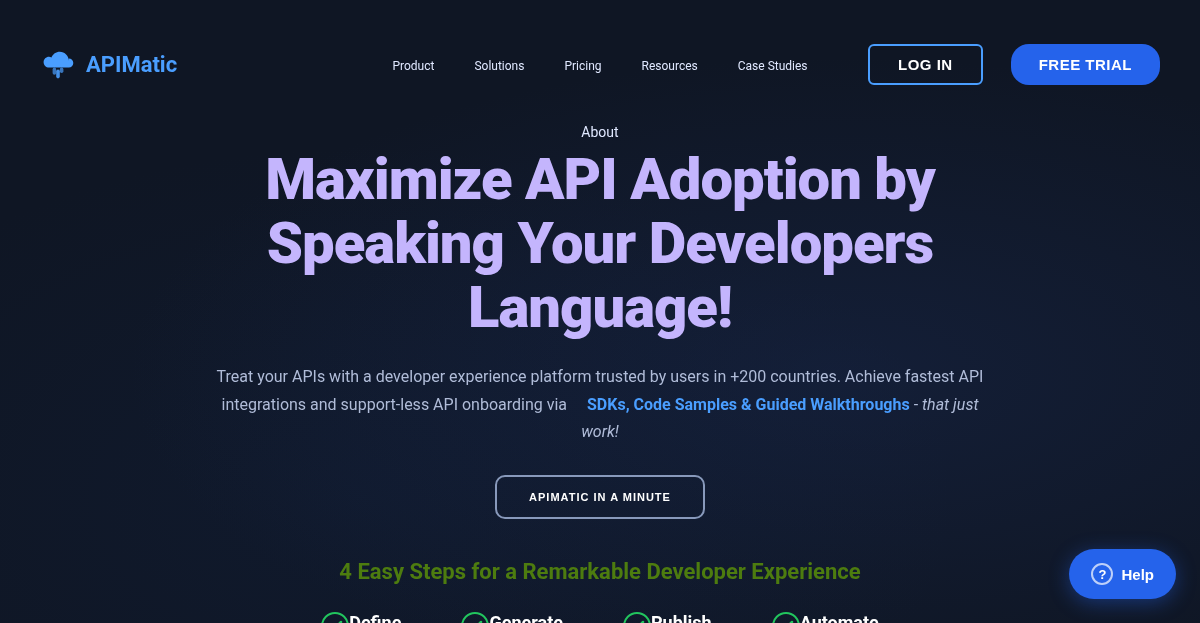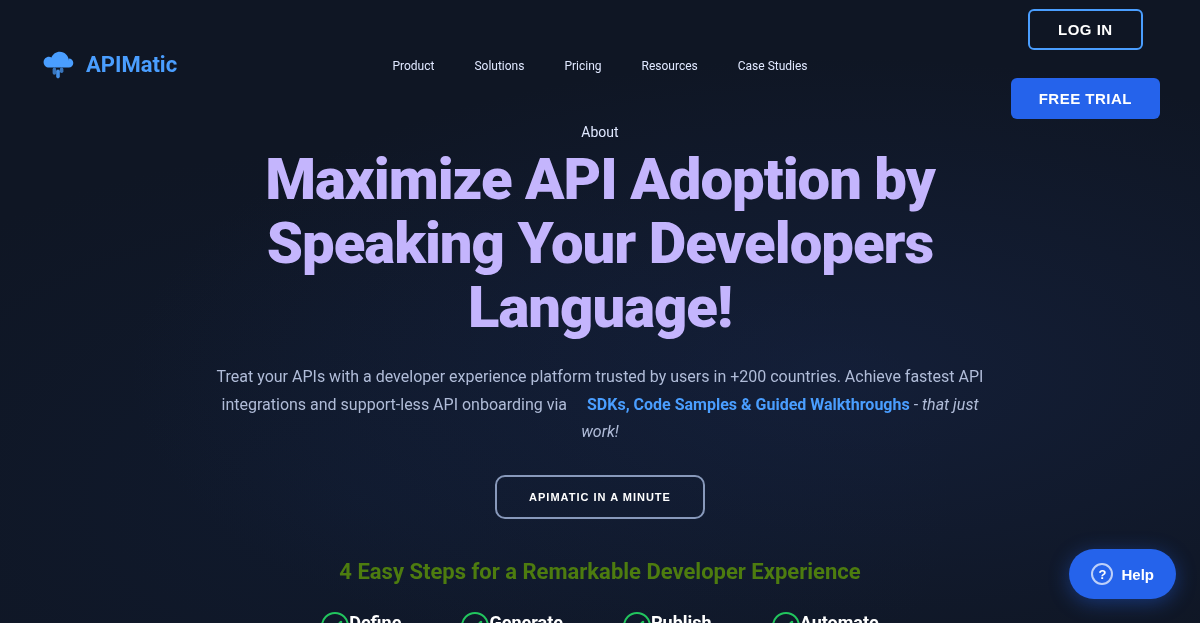--- a/index.html
+++ b/index.html
@@ -75,43 +75,41 @@
     .nav-links li a {
       color: #e0e8ff;
       text-decoration: none;
       font-size: 12px;
       font-weight: 400;
       cursor: pointer;
     }
 
     .nav-actions {
       display: flex;
-      align-items: center;
       gap: 28px;
-      flex-direction: column;
     }
 
     .btn-login {
       background: transparent;
       border: 2px solid #4a9eff;
       color: #ffffff;
       padding: 10px 28px;
       border-radius: 6px;
       font-size: 15px;
       font-weight: 600;
       cursor: pointer;
       letter-spacing: 0.5px;
     }
 
     .btn-free-trial {
       background: #2563eb;
       border: none;
       color: #ffffff;
       padding: 12px 28px;
-      border-radius: 6px;
+      border-radius: 18px;
       font-size: 15px;
       font-weight: 700;
       cursor: pointer;
       letter-spacing: 0.5px;
     }
 
     
     .hero {
       position: relative;
       z-index: 5;

